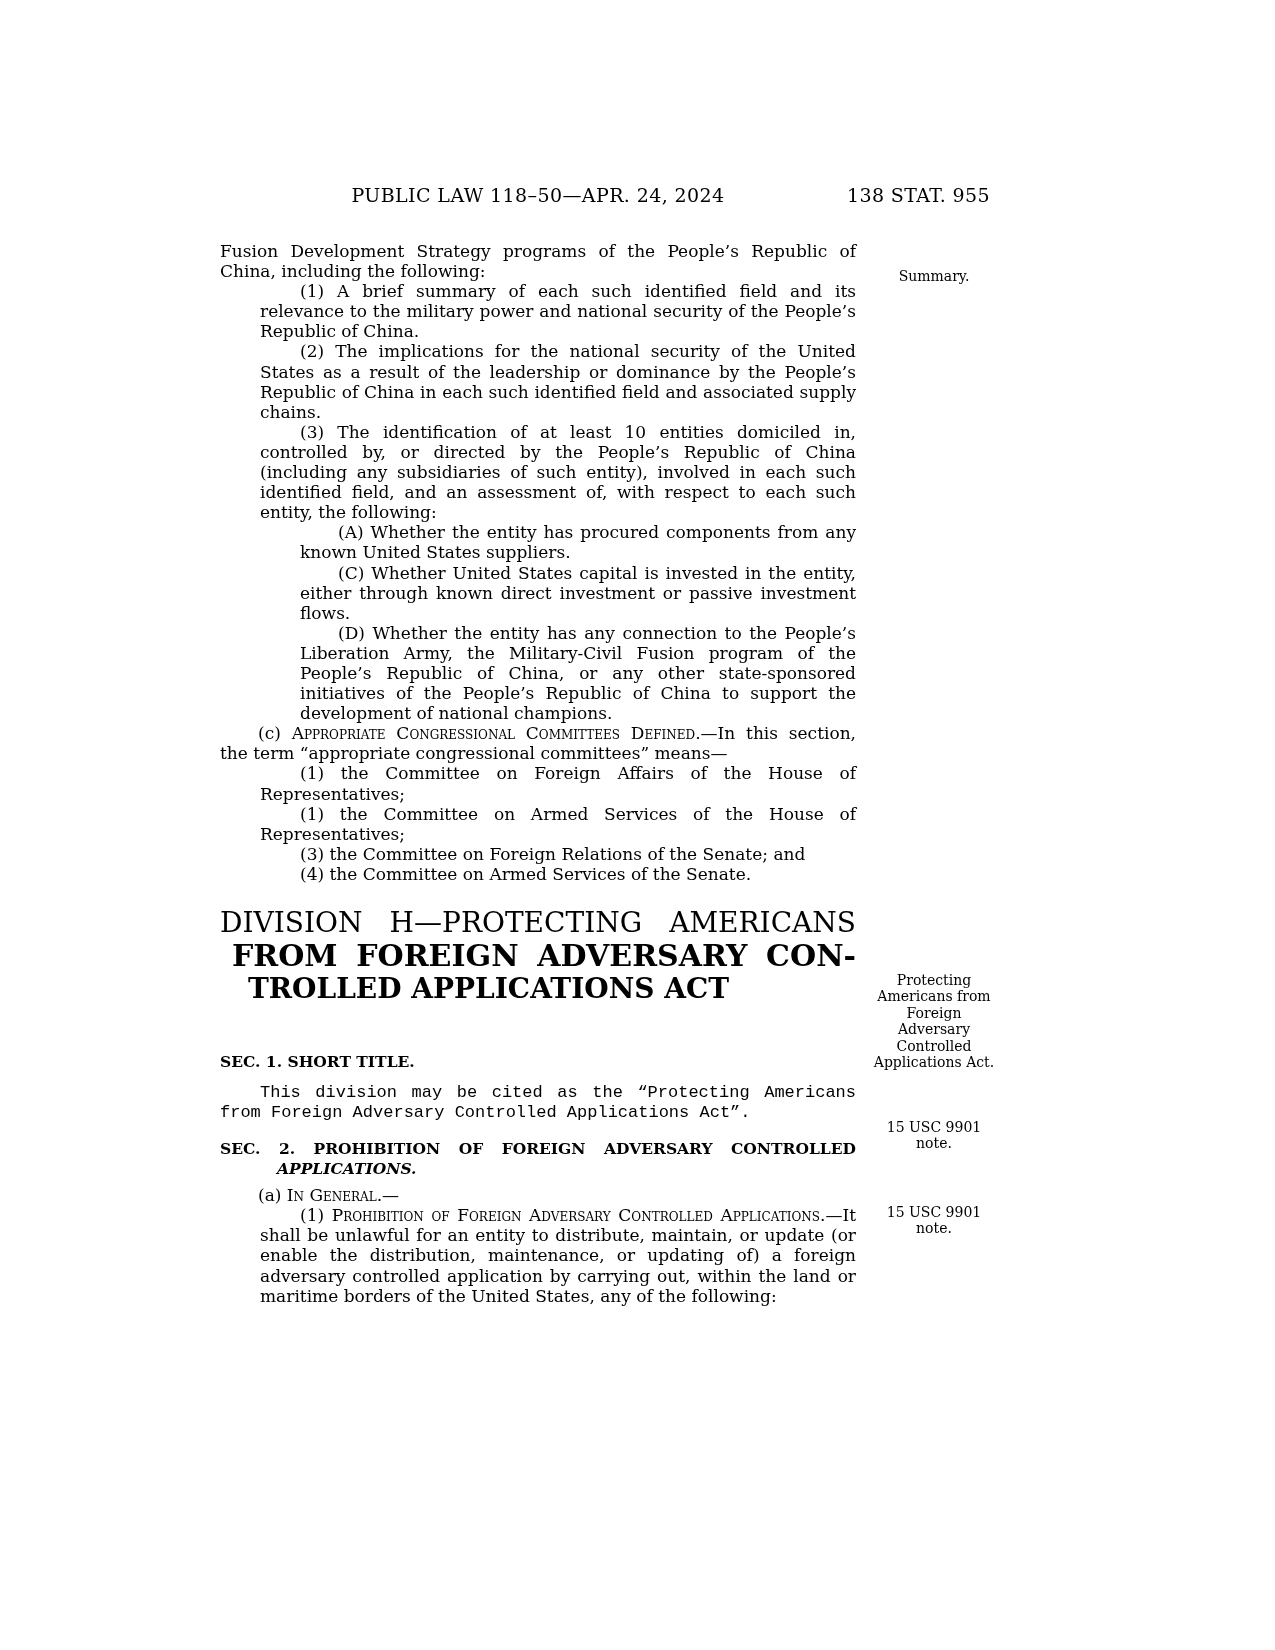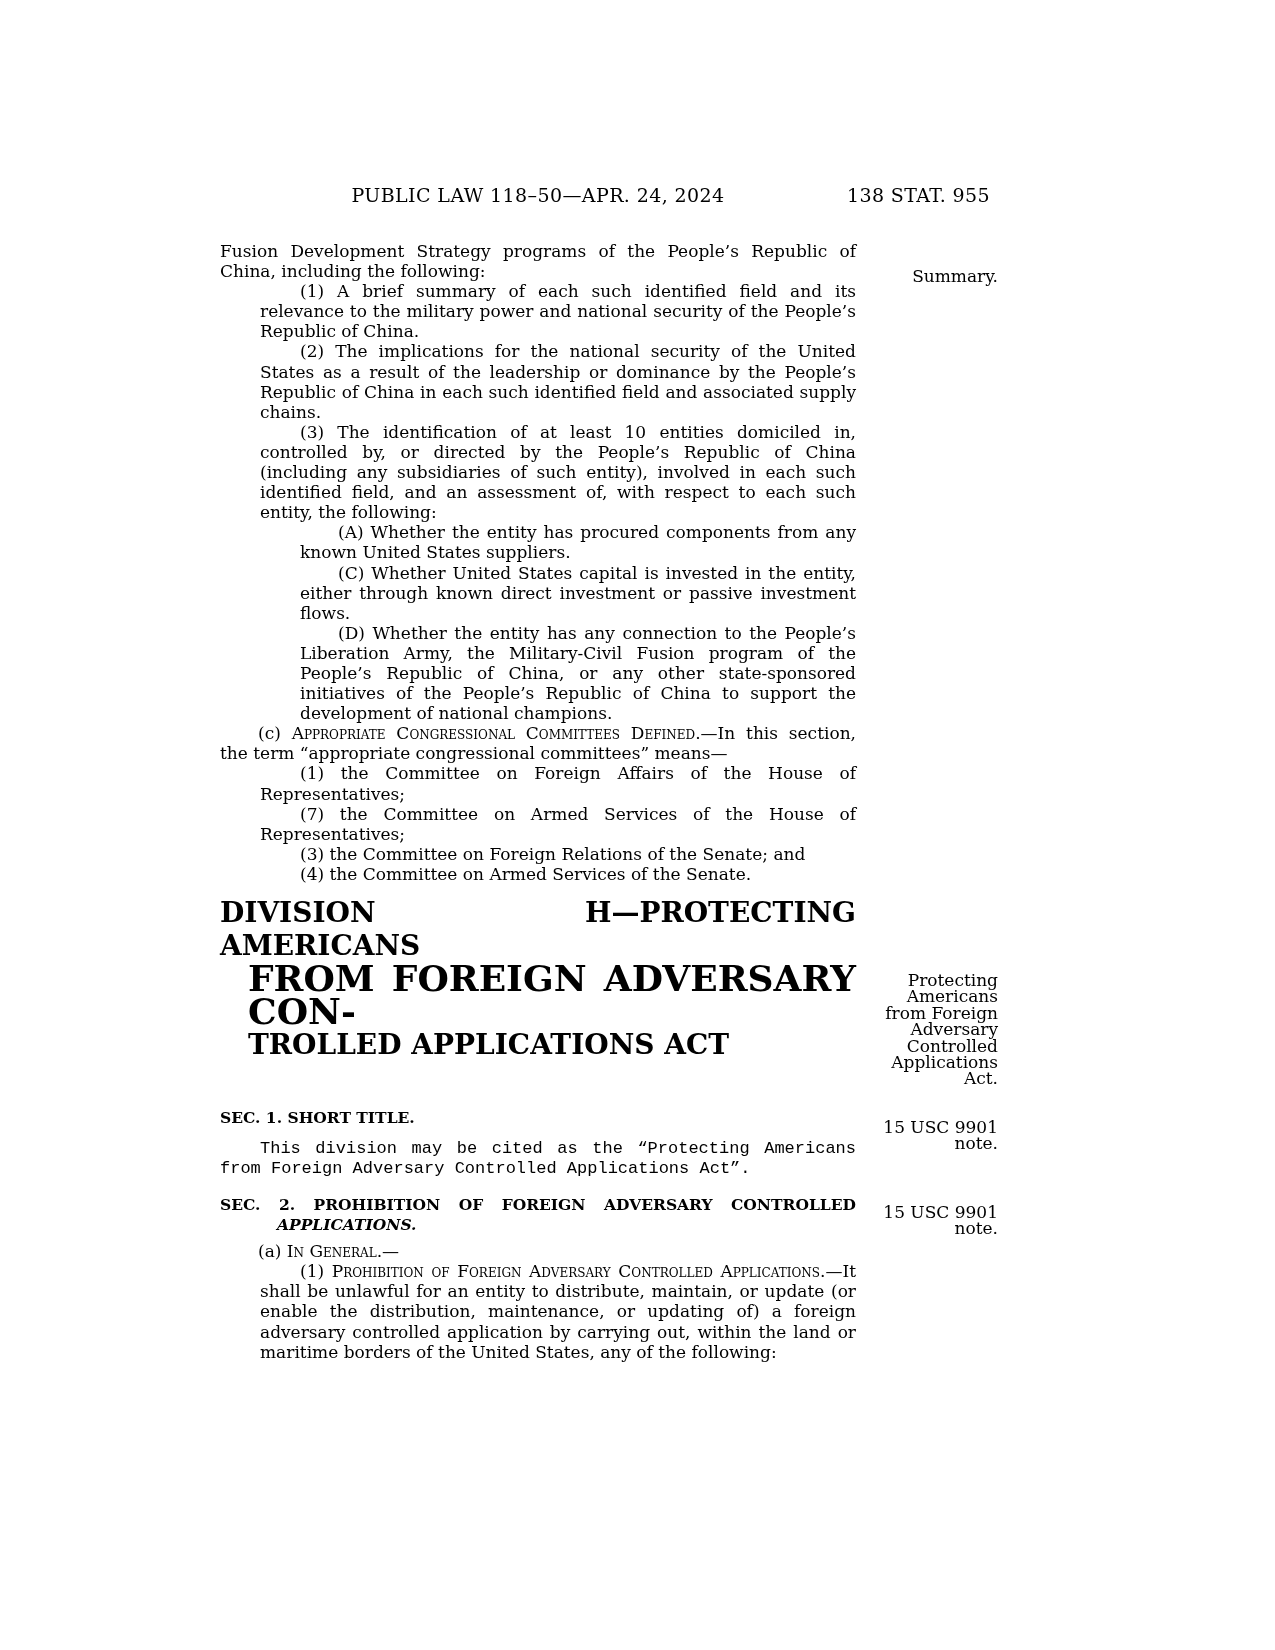--- a/index.html
+++ b/index.html
@@ -29,41 +29,41 @@
   .p-flush { }
   .p-l1 { margin-left: 40px; text-indent: 40px; }
   .p-l2 { margin-left: 80px; text-indent: 38px; }
   .p-c  { text-indent: 38px; }
   .p-fi { text-indent: 40px; margin-top: 11px; font-family: Liberation Mono, monospace; }
   .p-a  { text-indent: 38px; margin-top: 6px; }
   .sc { font-variant: small-caps; }
 
   
   .div1 {
-    font-size: 28px; line-height: 33px; font-weight: 700;
-    margin-top: 12px; text-align: justify; text-align-last: justify;
+    font-size: 28px; line-height: 33px; font-weight: 400;
+    margin-top: 22px; text-align: justify; text-align-last: justify;
   }
   .div2 {
-    font-size: 36px; line-height: 33px; font-weight: 700;
-    margin-left: 28px; text-align: justify; text-align-last: justify;
+    font-size: 30px; line-height: 33px; font-weight: 700;
+    margin-left: 12px; text-align: justify; text-align-last: justify;
   }
   .div3 {
     font-size: 28px; line-height: 33px; font-weight: 700;
     margin-left: 28px; text-align: left; text-align-last: left;
   }
 
   
   .sec1  { font-weight: 700; font-size: 15.5px; line-height: 20px; margin-top: 47px; }
   .sec2a { font-weight: 700; font-size: 15.5px; line-height: 20px; margin-top: 16px; text-align: justify; text-align-last: justify; }
   .sec2b { font-weight: 700; font-size: 15.5px; line-height: 20px; margin-left: 57px; font-style: italic; }
 
   
   .note {
     position: absolute; left: 870px; width: 128px;
-    font-size: 17px; line-height: 16.4px; text-align: right;
+    font-size: 14px; line-height: 16.4px; text-align: center;
   }
   .note-1 { top: 268px; }
   .note-2 { top: 972px; }
   .note-3 { top: 1119px; }
   .note-4 { top: 1204px; }
 </style>
 </head>
 <body>
 
 <div class="page">
@@ -76,21 +76,21 @@
   <div class="main">
       <div class="para p-flush"><span>Fusion Development Strategy programs of the People’s Republic of China, including the following:</span></div>
       <div class="para p-l1"><span>(1) A brief summary of each such identified field and its relevance to the military power and national security of the People’s Republic of China.</span></div>
       <div class="para p-l1"><span>(2) The implications for the national security of the United States as a result of the leadership or dominance by the People’s Republic of China in each such identified field and associated supply chains.</span></div>
       <div class="para p-l1"><span>(3) The identification of at least 10 entities domiciled in, controlled by, or directed by the People’s Republic of China (including any subsidiaries of such entity), involved in each such identified field, and an assessment of, with respect to each such entity, the following:</span></div>
       <div class="para p-l2"><span>(A) Whether the entity has procured components from any known United States suppliers.</span></div>
       <div class="para p-l2"><span>(C) Whether United States capital is invested in the entity, either through known direct investment or passive investment flows.</span></div>
       <div class="para p-l2"><span>(D) Whether the entity has any connection to the People’s Liberation Army, the Military-Civil Fusion program of the People’s Republic of China, or any other state-sponsored initiatives of the People’s Republic of China to support the development of national champions.</span></div>
       <div class="para p-c"><span>(c) </span><span class="sc">Appropriate Congressional Committees Defined</span><span>.—In this section, the term “appropriate congressional committees” means—</span></div>
       <div class="para p-l1"><span>(1) the Committee on Foreign Affairs of the House of Representatives;</span></div>
-      <div class="para p-l1"><span>(7) the Committee on Armed Services of the House of Representatives;</span></div>
+      <div class="para p-l1"><span>(1) the Committee on Armed Services of the House of Representatives;</span></div>
       <div class="para p-l1"><span>(3) the Committee on Foreign Relations of the Senate; and</span></div>
       <div class="para p-l1"><span>(4) the Committee on Armed Services of the Senate.</span></div>
       <div class="para div1"><span>DIVISION H—PROTECTING AMERICANS</span></div>
       <div class="para div2"><span>FROM FOREIGN ADVERSARY CON-</span></div>
       <div class="para div3"><span>TROLLED APPLICATIONS ACT</span></div>
       <div class="para sec1"><span>SEC. 1. SHORT TITLE.</span></div>
       <div class="para p-fi"><span>This division may be cited as the “Protecting Americans from Foreign Adversary Controlled Applications Act”.</span></div>
       <div class="para sec2a"><span>SEC. 2. PROHIBITION OF FOREIGN ADVERSARY CONTROLLED</span></div>
       <div class="para sec2b"><span>APPLICATIONS.</span></div>
       <div class="para p-a"><span>(a) </span><span class="sc">In General</span><span>.—</span></div>

